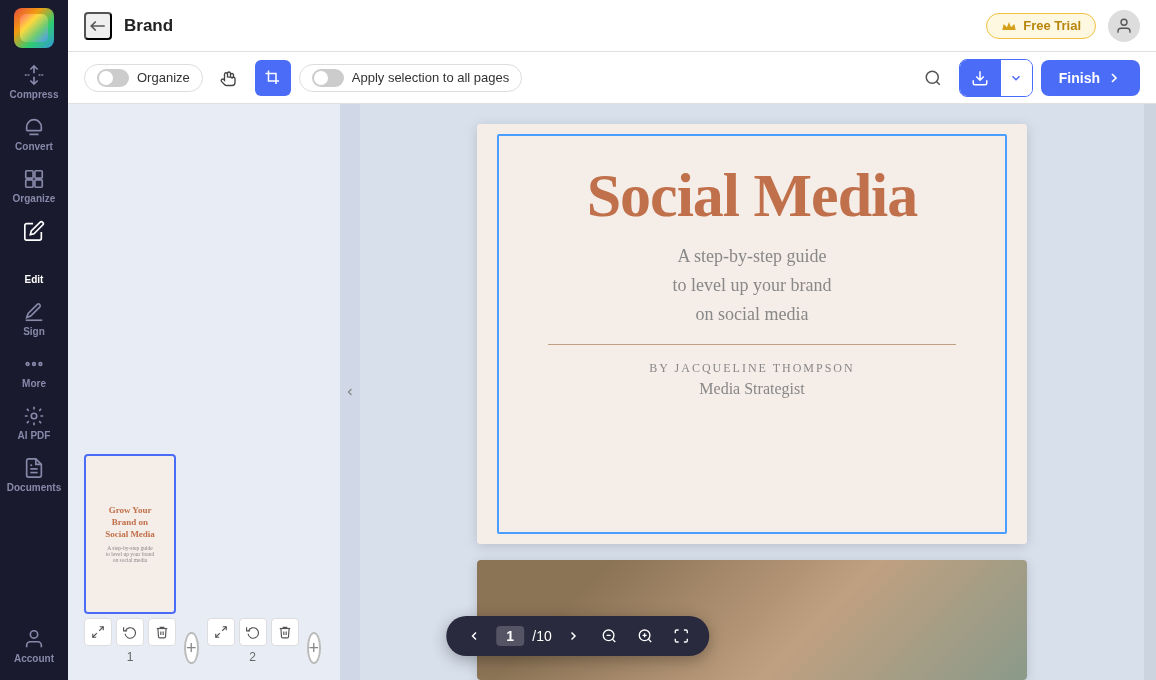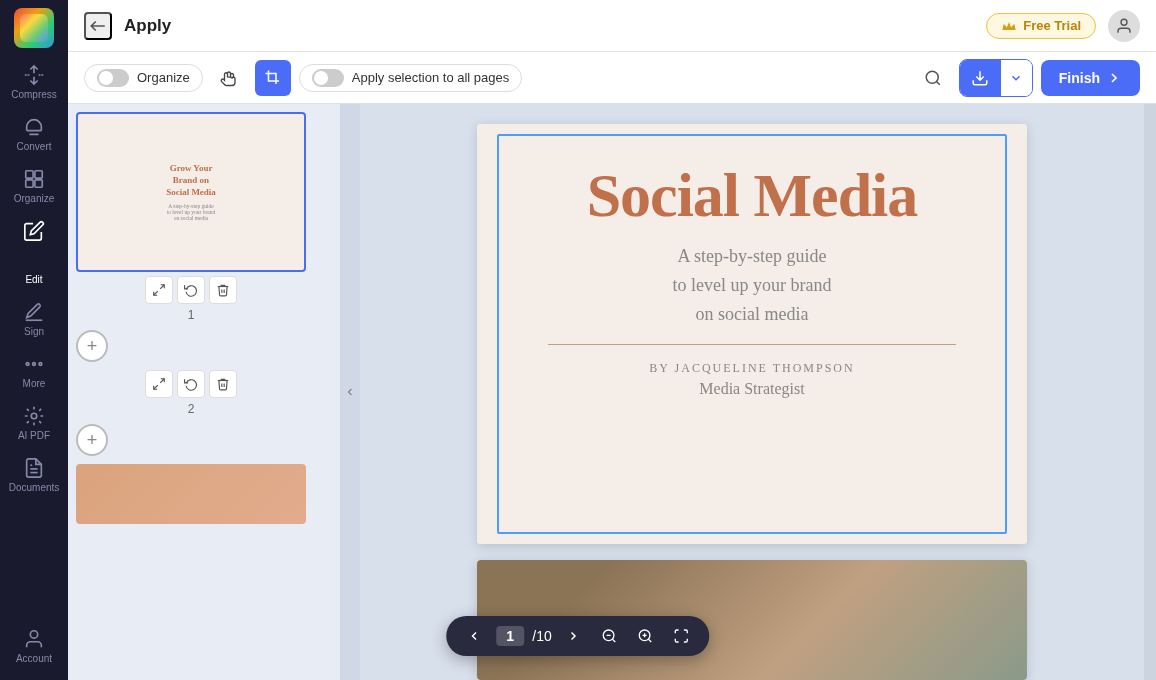--- a/index.html
+++ b/index.html
@@ -7,20 +7,21 @@
 
     
     .sidebar {
       width: 68px;
       background: #1a1a2e;
       display: flex;
       flex-direction: column;
       align-items: center;
       padding: 8px 0;
       flex-shrink: 0;
+      font-weight: bold;
     }
     .sidebar-logo {
       width: 40px;
       height: 40px;
       margin-bottom: 8px;
       border-radius: 8px;
       background: linear-gradient(135deg, #e74c3c 0%, #f39c12 33%, #2ecc71 66%, #3498db 100%);
       display: flex; align-items: center; justify-content: center;
     }
     .sidebar-logo-inner {
@@ -185,24 +186,24 @@
       display: flex;
       overflow: hidden;
     }
 
     
     .thumbnail-panel {
       width: 272px;
       background: #e8edf5;
       overflow-y: auto;
       flex-shrink: 0;
-      padding: 8px;
-      display: flex;
-      flex-direction: column;
-      align-items: flex-start;
+      padding: 16px;
+      display: flex;
+      flex-direction: row;
+      align-items: flex-end;
       gap: 8px;
       position: relative;
     }
     .thumbnail-panel::-webkit-scrollbar { width: 6px; }
     .thumbnail-panel::-webkit-scrollbar-track { background: transparent; }
     .thumbnail-panel::-webkit-scrollbar-thumb { background: #c0c0c0; border-radius: 3px; }
 
     .thumb-container {
       width: 230px;
       display: flex;
@@ -544,21 +545,21 @@
 </div>
 
 <div class="main-content">
 
   <div class="topbar">
     <button class="topbar-back">
       <svg width="18" height="18" viewBox="0 0 24 24" fill="none" stroke="currentColor" stroke-width="2.2">
         <path d="M3 12h18M9 6l-6 6 6 6"></path>
       </svg>
     </button>
-    <span class="topbar-title">Apply</span>
+    <span class="topbar-title">Brand</span>
 
     <div class="topbar-free-trial">
       <svg viewBox="0 0 24 24" fill="#d4a017">
         <path d="M2 18h20l-2-9-5 5-3-8-3 8-5-5-2 9z"></path>
       </svg>
       <span>Free Trial</span>
     </div>
 
     <div class="topbar-user">
       <svg width="18" height="18" viewBox="0 0 24 24" fill="none" stroke="currentColor" stroke-width="1.8">

